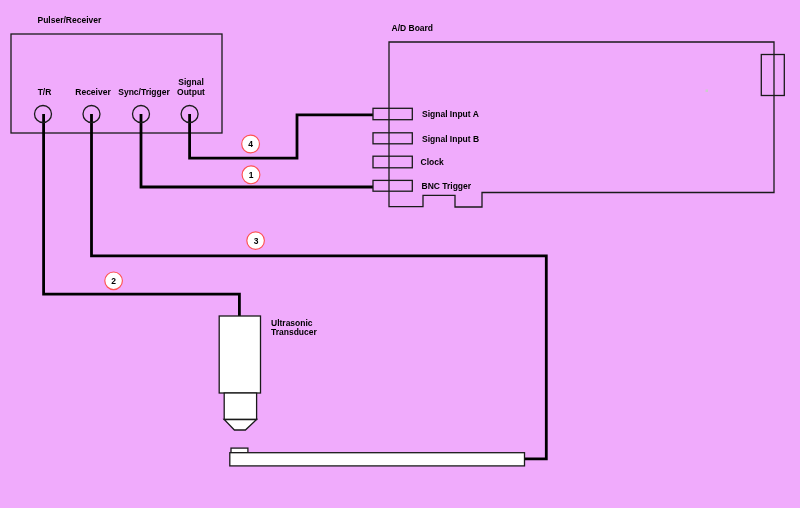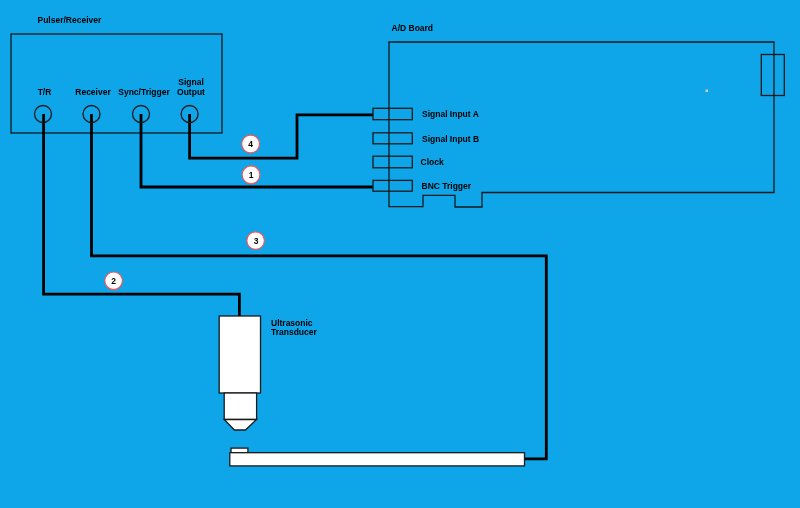--- a/index.html
+++ b/index.html
@@ -1,16 +1,16 @@
 <!DOCTYPE html>
 <html><head>
 <meta charset="utf-8">
 <style>
   html,body{margin:0;padding:0;background:#ffffff;}
-  .wrap{position:relative;width:800px;height:508px;background:#0ea5e9;overflow:hidden;}
+  .wrap{position:relative;width:800px;height:508px;background:#f0abfc;overflow:hidden;}
   svg{position:absolute;left:0;top:0;filter:blur(0.33px);}
   text{font-family:"Liberation Sans",sans-serif;font-weight:bold;font-size:8.5px;fill:#000000;}
 </style>
 </head>
 <body>
 <div class="wrap">
 <svg width="800" height="508" viewBox="0 0 800 508">
 
   <rect x="11" y="34" width="211" height="99" fill="none" stroke="#1a1a1a" stroke-width="1.3"></rect>
 

